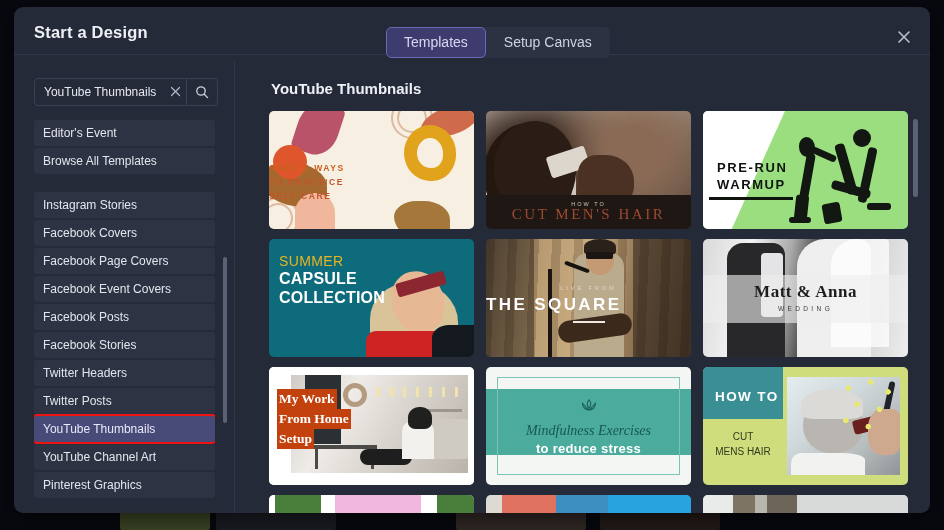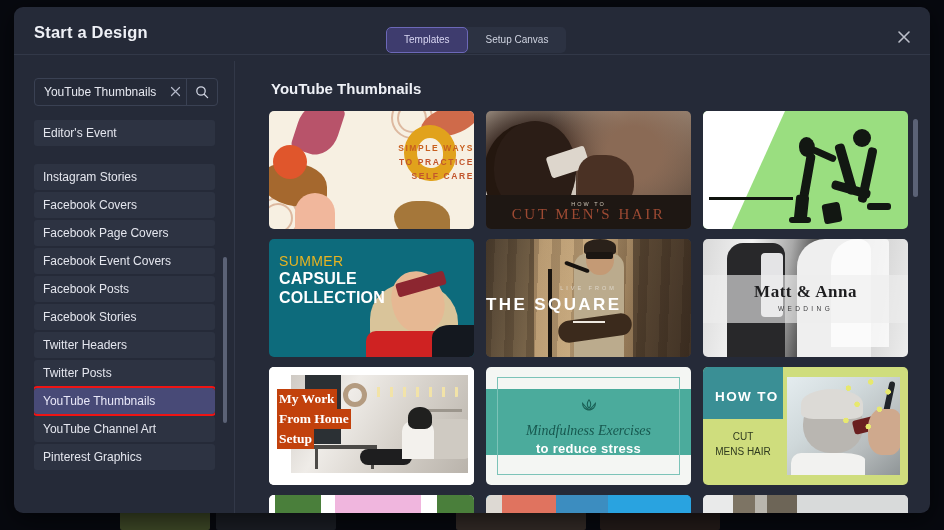--- a/index.html
+++ b/index.html
@@ -43,21 +43,21 @@
     font-size: 16.5px; font-weight: bold;
     color: #eef0f6; letter-spacing: .2px;
   }
   #tab-group {
     position: absolute; left: 372px; top: 20px;
     display: flex; background: #2c3242;
     border-radius: 5px; padding: 0;
     overflow: hidden;
   }
   .tab {
-    font-size: 10px; color: #cfd3e0;
+    font-size: 14px; color: #cfd3e0;
     padding: 6px 17px 7px;
     cursor: pointer; white-space: nowrap;
     border: 1px solid transparent;
     border-radius: 5px;
   }
   .tab.active {
     background: #3e3c6e;
     color: #d8d6f2;
     border-color: #6c68b8;
   }
@@ -175,22 +175,22 @@
     right: 12px; top: 58px;
     width: 5px; height: 78px;
     background: #5b6276;
     border-radius: 3px;
     cursor: pointer;
   }
 
   
   .c-selfcare { background: #f7f0e2; }
   .c-selfcare .t {
-    position:absolute; left:0; right:0; top:30px;
-    text-align:right; font-size:8.5px; font-weight:bold;
+    position:absolute; left:0; right:0; top:50px;
+    text-align:left; font-size:8.5px; font-weight:bold;
     letter-spacing:1.6px; line-height:14px; color:#c8601f;
   }
   .c-selfcare .t .l2 { color:#c2552c; }
   .blob { position:absolute; }
   .sc-b1 { left:28px; top:-8px; width:42px; height:52px; background:#b8536a; border-radius:50% 10% 50% 12%; transform:rotate(18deg); }
   .sc-b2 { left:4px; top:34px; width:34px; height:34px; background:#e0562c; border-radius:50%; }
   .sc-b3 { left:-8px; top:52px; width:66px; height:44px; background:#a5682e; border-radius:40% 60% 30% 70%; }
   .sc-b4 { left:26px; top:82px; width:40px; height:40px; background:#f1b79c; border-radius:50% 50% 0 0; }
   .sc-b5 { right:18px; top:14px; width:52px; height:56px; border:13px solid #e1a21c; border-radius:50% 50% 46% 50%; }
   .sc-b6 { right:-6px; top:-4px; width:60px; height:28px; background:#cf6a4a; border-radius:50%; transform:rotate(-18deg); }
@@ -516,20 +516,21 @@
         <div id="search-submit">
           <svg width="14" height="14" viewBox="0 0 14 14">
             <circle cx="6" cy="6" r="4.2" stroke="#cfd3e0" stroke-width="1.3" fill="none"></circle>
             <path d="M9.2 9.2 L12.6 12.6" stroke="#cfd3e0" stroke-width="1.3" stroke-linecap="round"></path>
           </svg>
         </div>
       </div>
 
       <div id="sidebar-scroll">
         <div class="side-item">Editor's Event</div>
+        <div class="side-item">Browse All Templates</div>
         <div class="side-gap"></div>
         <div class="side-item">Instagram Stories</div>
         <div class="side-item">Facebook Covers</div>
         <div class="side-item">Facebook Page Covers</div>
         <div class="side-item">Facebook Event Covers</div>
         <div class="side-item">Facebook Posts</div>
         <div class="side-item">Facebook Stories</div>
         <div class="side-item">Twitter Headers</div>
         <div class="side-item">Twitter Posts</div>
         <div class="side-item selected">YouTube Thumbnails</div>
@@ -582,20 +583,24 @@
             <div class="runner r2"></div>
             <div class="runner r3"></div>
             <div class="runner r4"></div>
             <div class="runner r5"></div>
             <div class="runner r6"></div>
             <div class="runner r7"></div>
             <div class="runner r8"></div>
             <div class="runner r9"></div>
             <div class="runner r10"></div>
             <div class="runner r11"></div>
+            <div class="w-t">
+              <div>PRE-RUN</div>
+              <div>WARMUP</div>
+            </div>
             <div class="w-rule"></div>
           </div>
         </div>
 
         <div class="grid-row">
 
           <div class="card c-summer">
             <div class="sum-person">
               <div class="sum-hair"></div>
               <div class="sum-face"></div>

